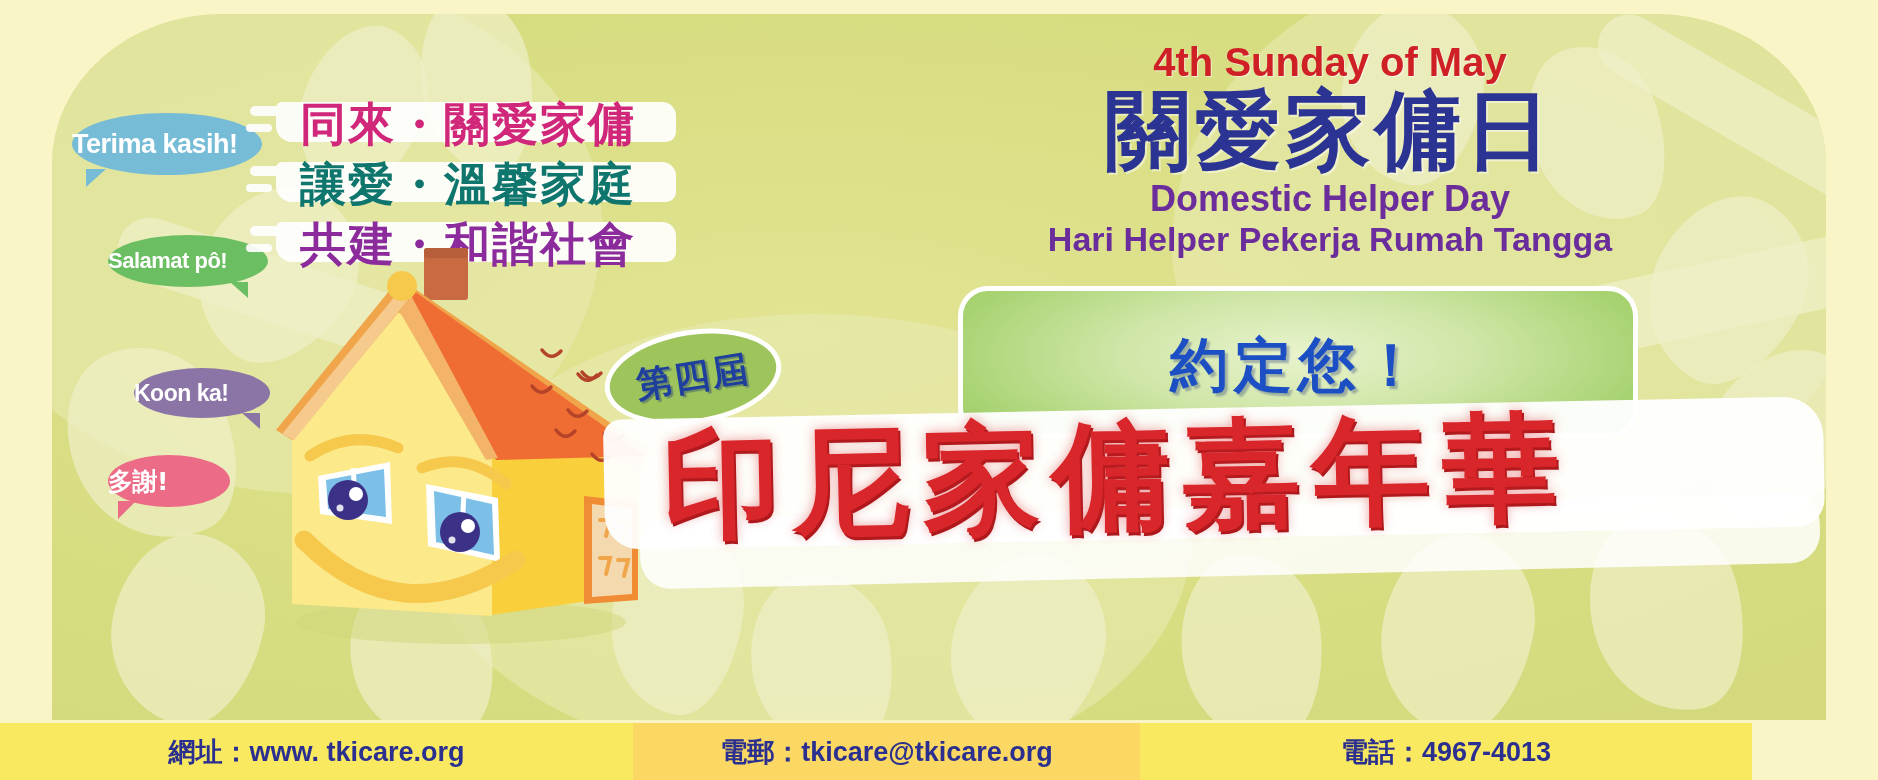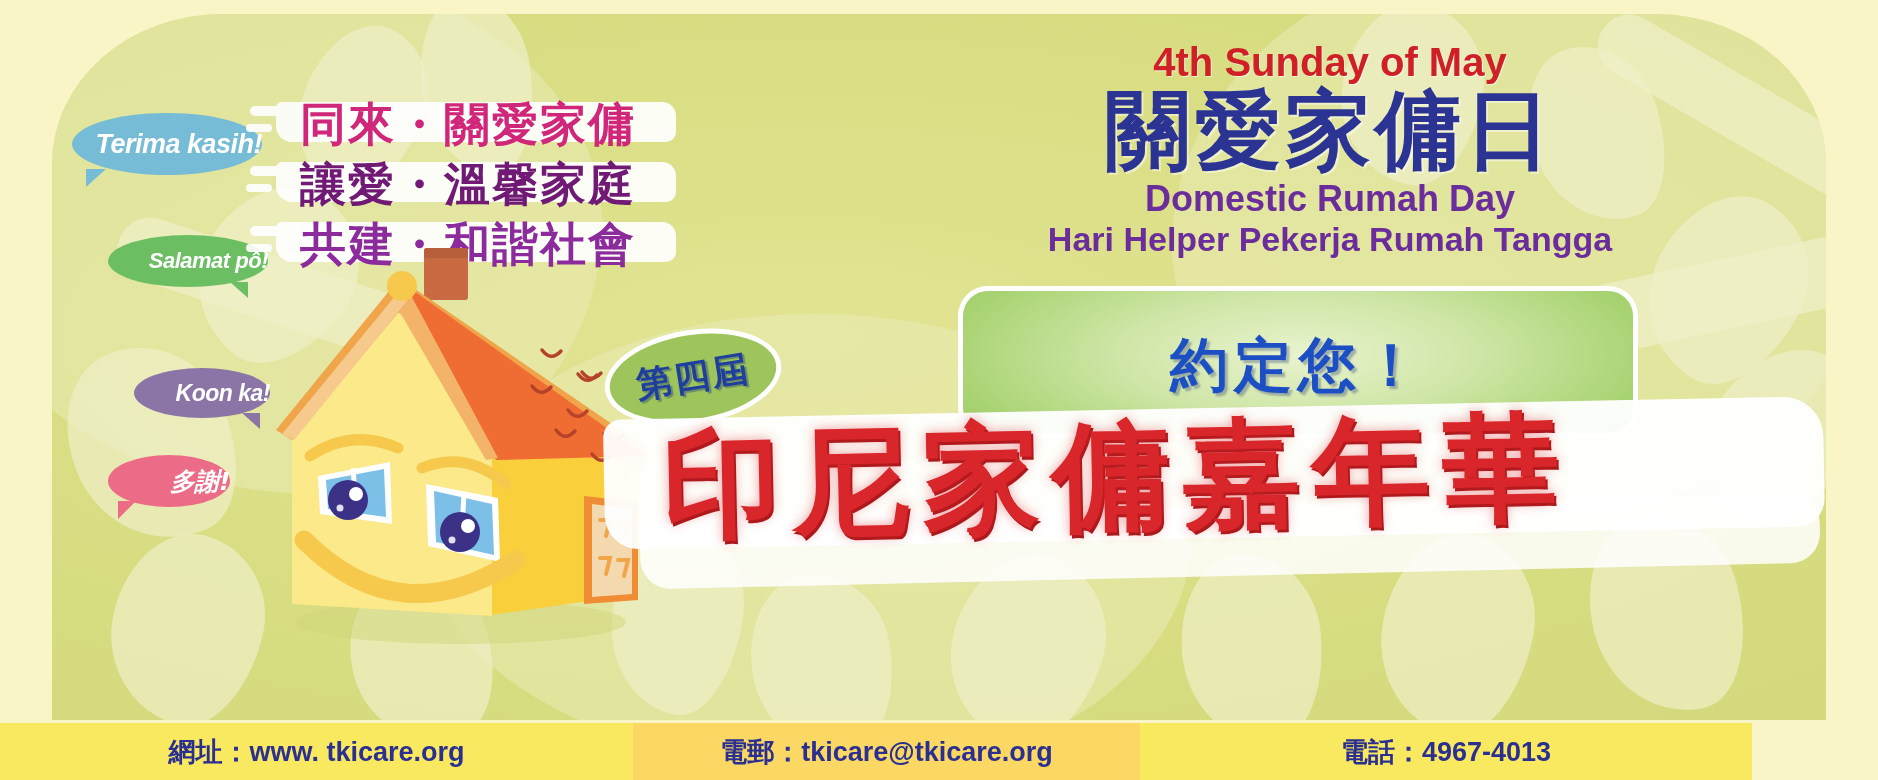--- a/index.html
+++ b/index.html
@@ -42,25 +42,24 @@
     background: #e9ebb4;
     opacity: .55;
     border-radius: 50% 50% 44% 56% / 52% 48% 52% 48%;
   }
 
   
   .bubble {
     position: absolute;
     display: flex;
     align-items: center;
-    justify-content: flex-end;
+    justify-content: flex-start;
     border-radius: 50%;
     color: #ffffff;
     font-weight: bold;
-    font-style: italic;
     text-align: center;
     white-space: nowrap;
     letter-spacing: -0.5px;
   }
   .bubble .tail {
     position: absolute;
     width: 0; height: 0;
   }
 
   
@@ -303,21 +302,21 @@
     <span class="tail" style="left:10px; bottom:-12px; border-left:18px solid #ec6b86; border-bottom:18px solid transparent;"></span>
   </div>
 
   <div id="slogan">
     <div class="slog-line">
       <span class="brush"></span>
       <span class="slog-text" style="color:#d0277a;">同來・關愛家傭</span>
     </div>
     <div class="slog-line">
       <span class="brush"></span>
-      <span class="slog-text" style="color:#701a75;">讓愛・溫馨家庭</span>
+      <span class="slog-text" style="color:#0f766e;">讓愛・溫馨家庭</span>
     </div>
     <div class="slog-line">
       <span class="brush"></span>
       <span class="slog-text" style="color:#8c2b9c;">共建・和諧社會</span>
     </div>
   </div>
 
   <svg id="house" viewBox="0 0 420 400">
     <ellipse cx="215" cy="378" rx="165" ry="22" fill="#cfd67a" opacity=".5"></ellipse>
     <rect x="178" y="4" width="44" height="52" rx="3" fill="#c96a43"></rect>
@@ -370,21 +369,21 @@
       <path d="M354 276 l10 0 l-4 16"></path>
         <path d="M372 278 l10 0 l-4 16"></path>
       <path d="M354 314 l10 0 l-4 16"></path>
         <path d="M372 316 l10 0 l-4 16"></path>
     </g>
   </svg>
 
   <div id="right">
     <div id="sunday">4th Sunday of May</div>
     <div id="cn-title">關愛家傭日</div>
-    <div id="en-title">Domestic Rumah Day</div>
+    <div id="en-title">Domestic Helper Day</div>
     <div id="id-title">Hari Helper Pekerja Rumah Tangga</div>
   </div>
 
   <div id="datebox">
     <div class="date-line" id="date-2">約定您！</div>
   </div>
 
   <div id="badge">
     <span>第四屆</span>
   </div>

